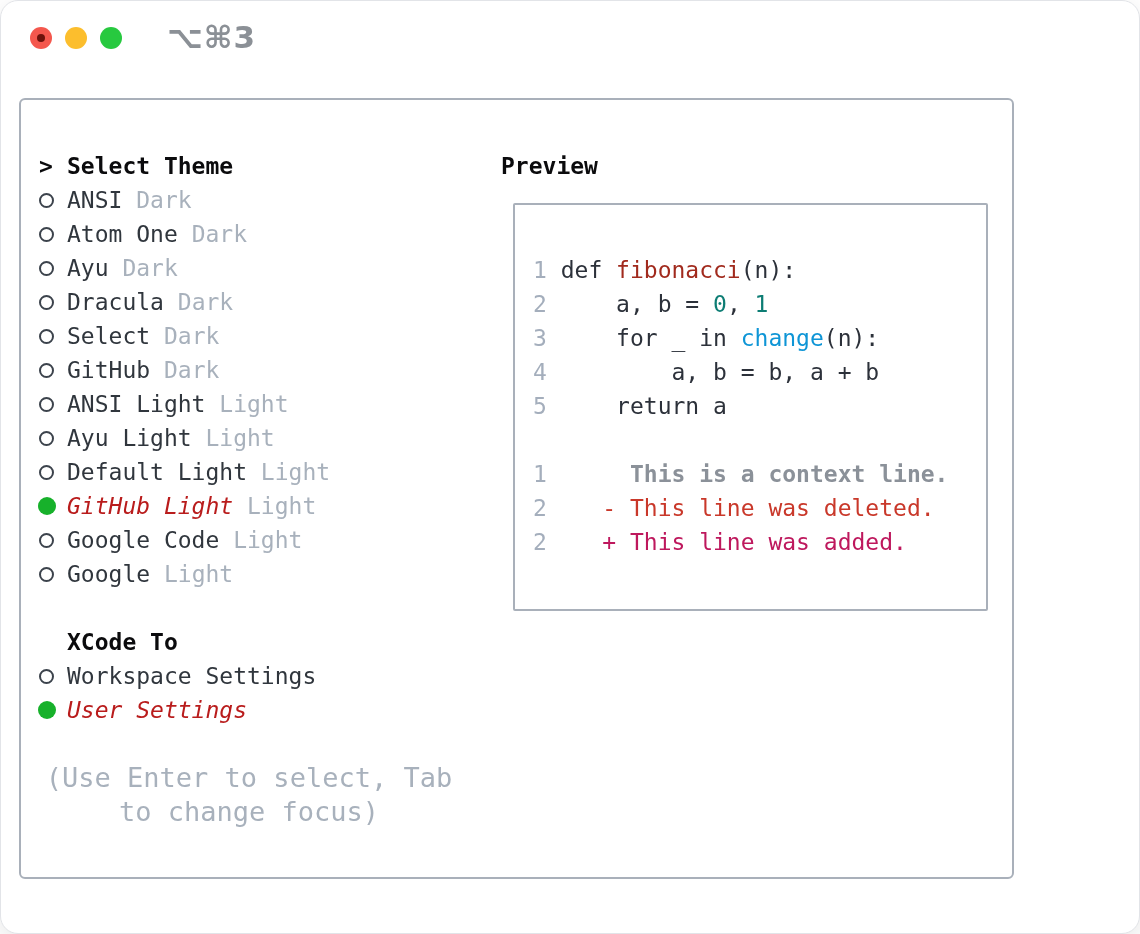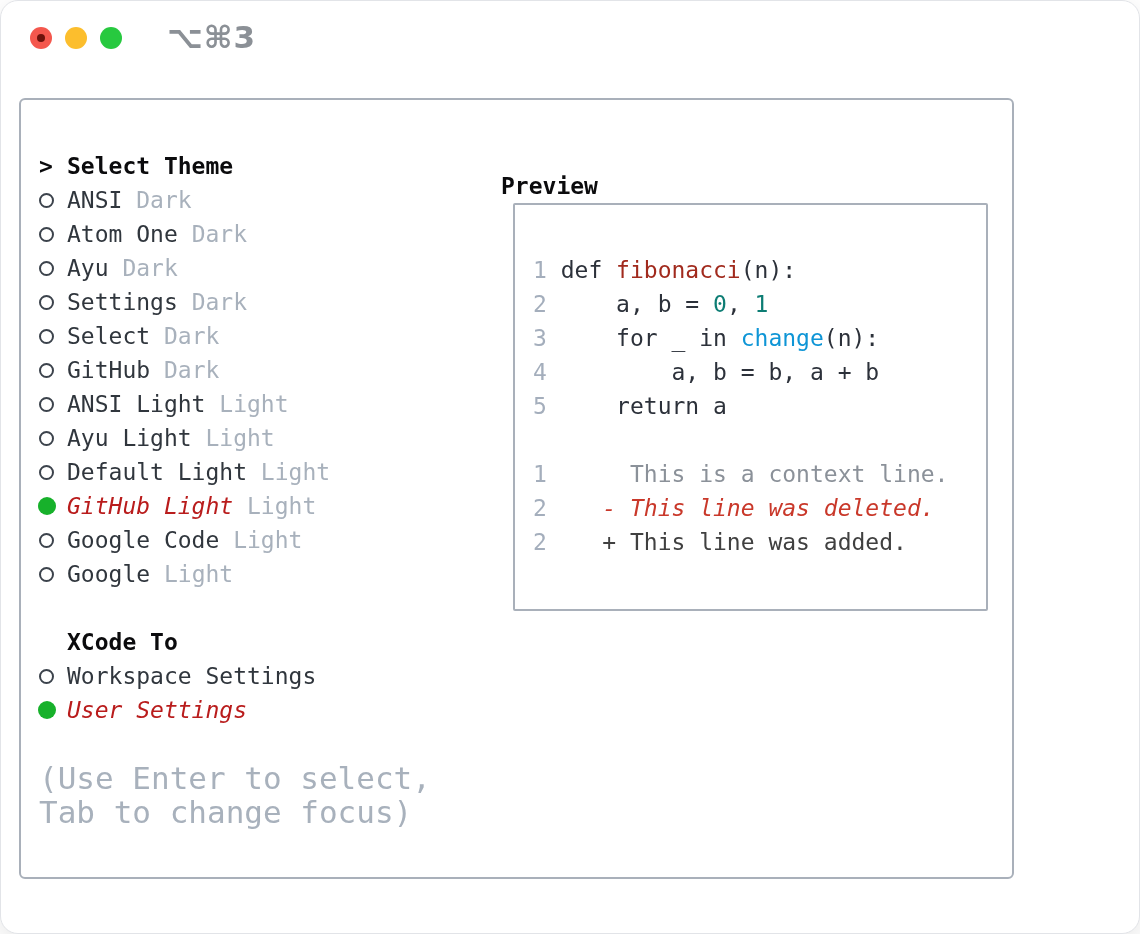--- a/index.html
+++ b/index.html
@@ -27,37 +27,37 @@
   .row{display:flex;align-items:center;height:34px;white-space:pre;}
   .marker{display:inline-flex;width:28px;align-items:center;flex:0 0 28px;}
   .radio{width:15px;height:15px;border:2px solid #3c434c;border-radius:50%;box-sizing:border-box;}
   .radio.sel{width:18px;height:18px;border:none;background:#17b12b;margin-left:-1px;}
   .hdr{font-weight:bold;color:#0b0b0d;}
   .hdr-marker{width:28px;flex:0 0 28px;}
   .name{color:#30363d;}
   .name.sel{color:#b91c1c;font-style:italic;}
   .variant{color:#a8b1bc;}
   .spacer{height:34px;}
-  .hint{width:420px;color:#a8b1bc;font-size:31px;line-height:34px;margin-left:0;}
+  .hint{width:420px;color:#a8b1bc;font-size:27px;line-height:34px;margin-left:0;text-align:center;}
 
   
   .preview-label{position:absolute;left:480px;top:49px;height:34px;line-height:34px;
-                 font-size:23px;font-weight:bold;color:#0b0b0d;margin-top:20px;}
+                 font-size:23px;font-weight:bold;color:#0b0b0d;}
   .preview-box{position:absolute;left:492px;top:103px;width:475px;height:408px;
                border:2px solid #a9b0ba;border-radius:2px;box-sizing:border-box;
                padding:48px 12px 0 18px;overflow:hidden;}
   .cline{white-space:pre;font-size:23px;line-height:34px;height:34px;}
   .ln{color:#a4aebc;}
   .tok-default{color:#2c313a;}
   .tok-function{color:#a12a1d;}
   .tok-number{color:#0d7d74;}
   .tok-builtin{color:#0e95d6;}
-  .diff-context{color:#8b9199;}
-  .diff-deleted{color:#c9382a;font-style:italic;}
-  .diff-added{color:#404040;}
+  .diff-context{color:#8b9199;font-weight:bold;}
+  .diff-deleted{color:#c9382a;}
+  .diff-added{color:#be185d;}
 </style>
 </head>
 <body>
 
 <div class="window">
 
   <div class="titlebar">
     <button class="dot red">
         <span class="inner"></span>
       </button>
@@ -70,21 +70,21 @@
 
     <div class="left-col">
       <div class="row hdr">
         <span class="hdr-marker">&gt;</span><span>Select Theme</span>
       </div>
 
       <div id="theme-list">
           <div class="row"><span class="marker"><span class="radio"></span></span><span class="name">ANSI</span><span class="variant"> Dark</span></div>
           <div class="row"><span class="marker"><span class="radio"></span></span><span class="name">Atom One</span><span class="variant"> Dark</span></div>
           <div class="row"><span class="marker"><span class="radio"></span></span><span class="name">Ayu</span><span class="variant"> Dark</span></div>
-          <div class="row"><span class="marker"><span class="radio"></span></span><span class="name">Settings</span><span class="variant"> Dark</span></div>
+          <div class="row"><span class="marker"><span class="radio"></span></span><span class="name">Dracula</span><span class="variant"> Dark</span></div>
           <div class="row"><span class="marker"><span class="radio"></span></span><span class="name">Select</span><span class="variant"> Dark</span></div>
           <div class="row"><span class="marker"><span class="radio"></span></span><span class="name">GitHub</span><span class="variant"> Dark</span></div>
           <div class="row"><span class="marker"><span class="radio"></span></span><span class="name">ANSI Light</span><span class="variant"> Light</span></div>
           <div class="row"><span class="marker"><span class="radio"></span></span><span class="name">Ayu Light</span><span class="variant"> Light</span></div>
           <div class="row"><span class="marker"><span class="radio"></span></span><span class="name">Default Light</span><span class="variant"> Light</span></div>
           <div class="row"><span class="marker"><span class="radio sel"></span></span><span class="name sel">GitHub Light</span><span class="variant"> Light</span></div>
           <div class="row"><span class="marker"><span class="radio"></span></span><span class="name">Google Code</span><span class="variant"> Light</span></div>
           <div class="row"><span class="marker"><span class="radio"></span></span><span class="name">Google</span><span class="variant"> Light</span></div>
         </div>
 

